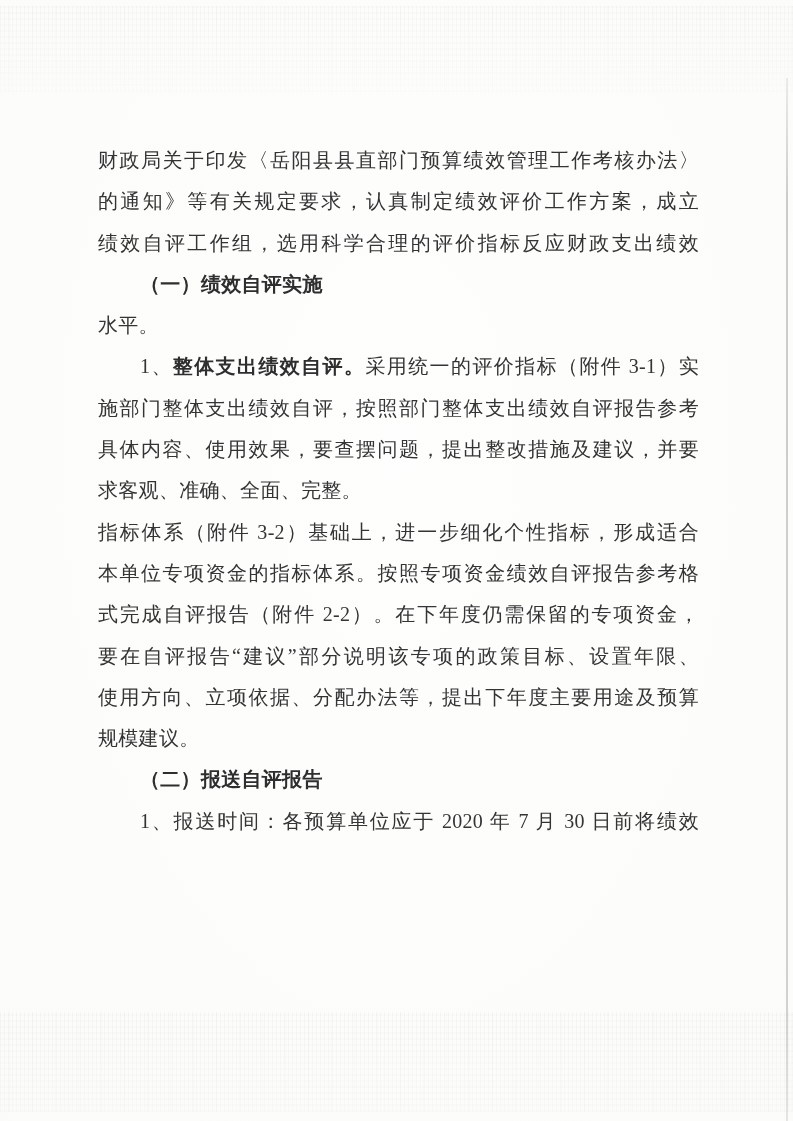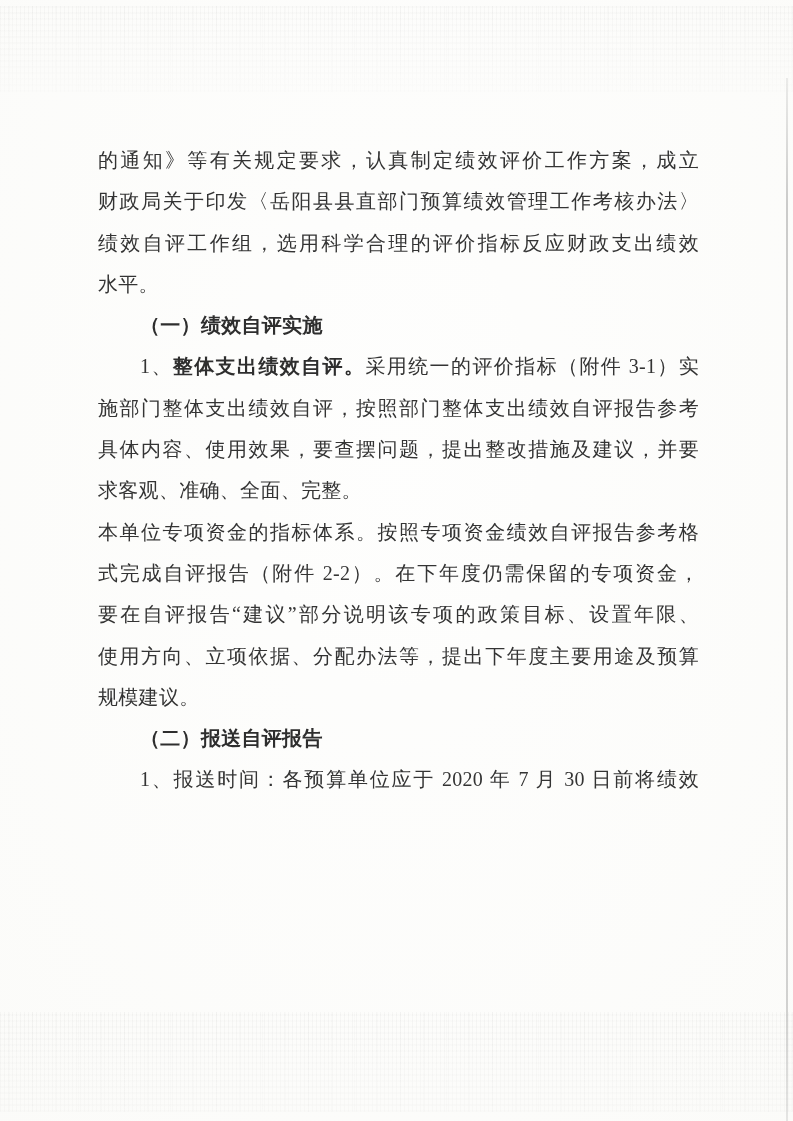--- a/index.html
+++ b/index.html
@@ -88,32 +88,33 @@
 </style>
 </head>
 <body>
 
 <div class="page">
   <div class="noise noise-top"></div>
   <div class="noise noise-bottom"></div>
   <div class="edge-line"></div>
 
   <div class="doc">
+    <div class="line">财政局关于印发〈岳阳县县直部门预算绩效管理工作考核办法〉</div>
     <div class="line">的通知》等有关规定要求，认真制定绩效评价工作方案，成立</div>
-    <div class="line">财政局关于印发〈岳阳县县直部门预算绩效管理工作考核办法〉</div>
     <div class="line">绩效自评工作组，选用科学合理的评价指标反应财政支出绩效</div>
+    <div class="line indent heading end">（一）绩效自评实施</div>
+
     <div class="line end">水平。</div>
-
-    <div class="line indent heading end">（一）绩效自评实施</div>
 
     <div class="line indent"><span>1、</span><span class="b">整体支出绩效自评。</span><span>采用统一的评价指标（附件 3-1）实</span></div>
     <div class="line">施部门整体支出绩效自评，按照部门整体支出绩效自评报告参考</div>
     <div class="line">具体内容、使用效果，要查摆问题，提出整改措施及建议，并要</div>
     <div class="line end">求客观、准确、全面、完整。</div>
 
+    <div class="line">指标体系（附件 3-2）基础上，进一步细化个性指标，形成适合</div>
     <div class="line">本单位专项资金的指标体系。按照专项资金绩效自评报告参考格</div>
     <div class="line">式完成自评报告（附件 2-2）。在下年度仍需保留的专项资金，</div>
     <div class="line">要在自评报告“建议”部分说明该专项的政策目标、设置年限、</div>
     <div class="line">使用方向、立项依据、分配办法等，提出下年度主要用途及预算</div>
     <div class="line end">规模建议。</div>
 
     <div class="line indent heading end">（二）报送自评报告</div>
 
     <div class="line indent">1、报送时间：各预算单位应于 2020 年 7 月 30 日前将绩效</div>
   </div>

